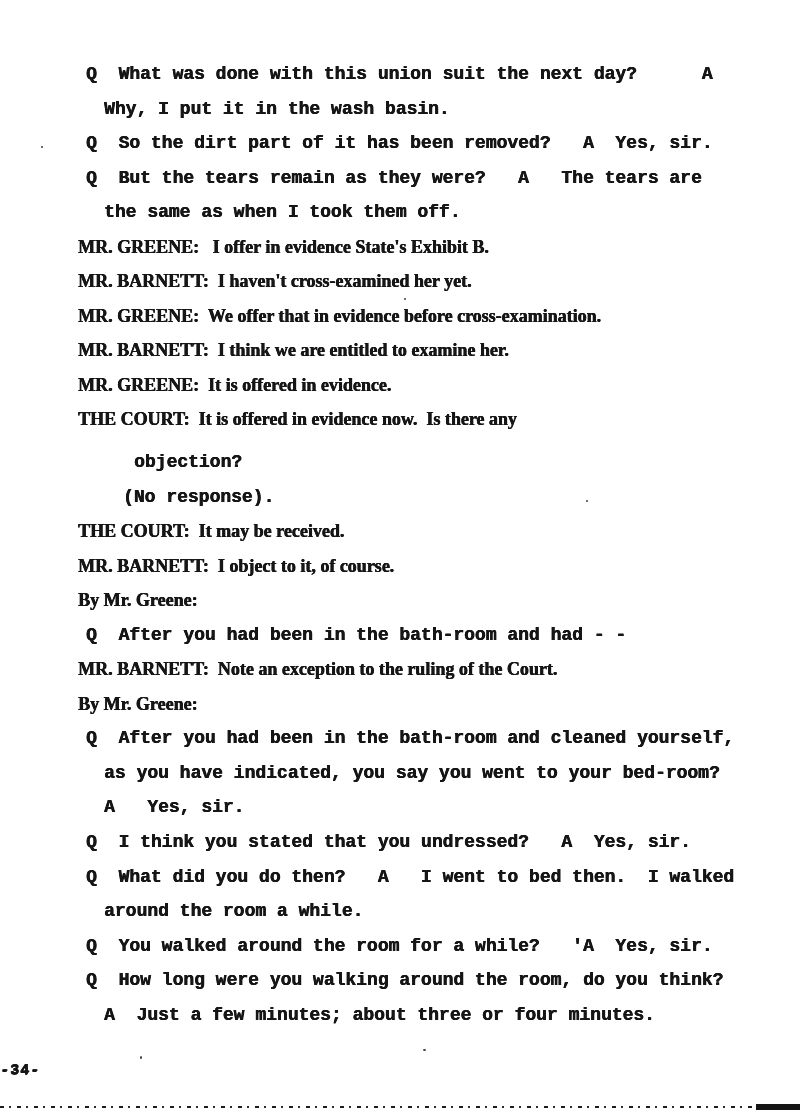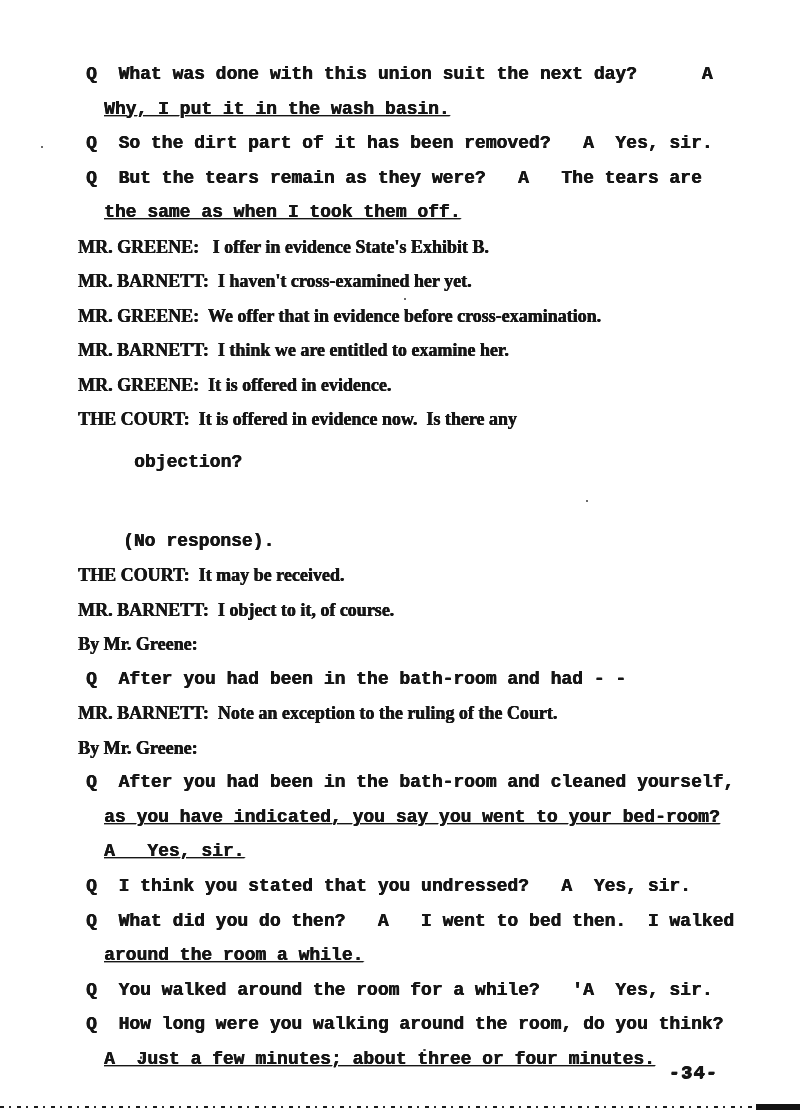--- a/index.html
+++ b/index.html
@@ -23,30 +23,30 @@
     right: 4px;
     font-size: 18px;
     font-weight: 700;
     line-height: 34.55px;
     white-space: pre;
     text-shadow: 0.5px 0 0 currentColor, 0 0.4px 0 currentColor;
   }
   .line { min-height: 34.55px; }
   .line.speaker   { padding-left: 0; font-family: Liberation Serif, serif; }
   .line.question  { padding-left: 8px; }
-  .line.cont      { padding-left: 26px; text-decoration: underline; }
+  .line.cont      { padding-left: 26px; }
   .line.deep      { padding-left: 56px; margin-top: 8px; }
-  .line.deep2     { padding-left: 45px; margin-top: 44px; }
+  .line.deep2     { padding-left: 45px; }
   .footer {
     position: absolute;
     top: 1062px;
     left: 0;
     width: 718px;
-    text-align: right;
-    font-size: 19px;
+    text-align: left;
+    font-size: 15px;
     font-weight: 700;
     letter-spacing: 1px;
     text-shadow: 0.7px 0 0 currentColor, 0 0.5px 0 currentColor;
   }
   
   .scan-edge {
     position: absolute;
     left: 0;
     top: 1105px;
     width: 800px;

